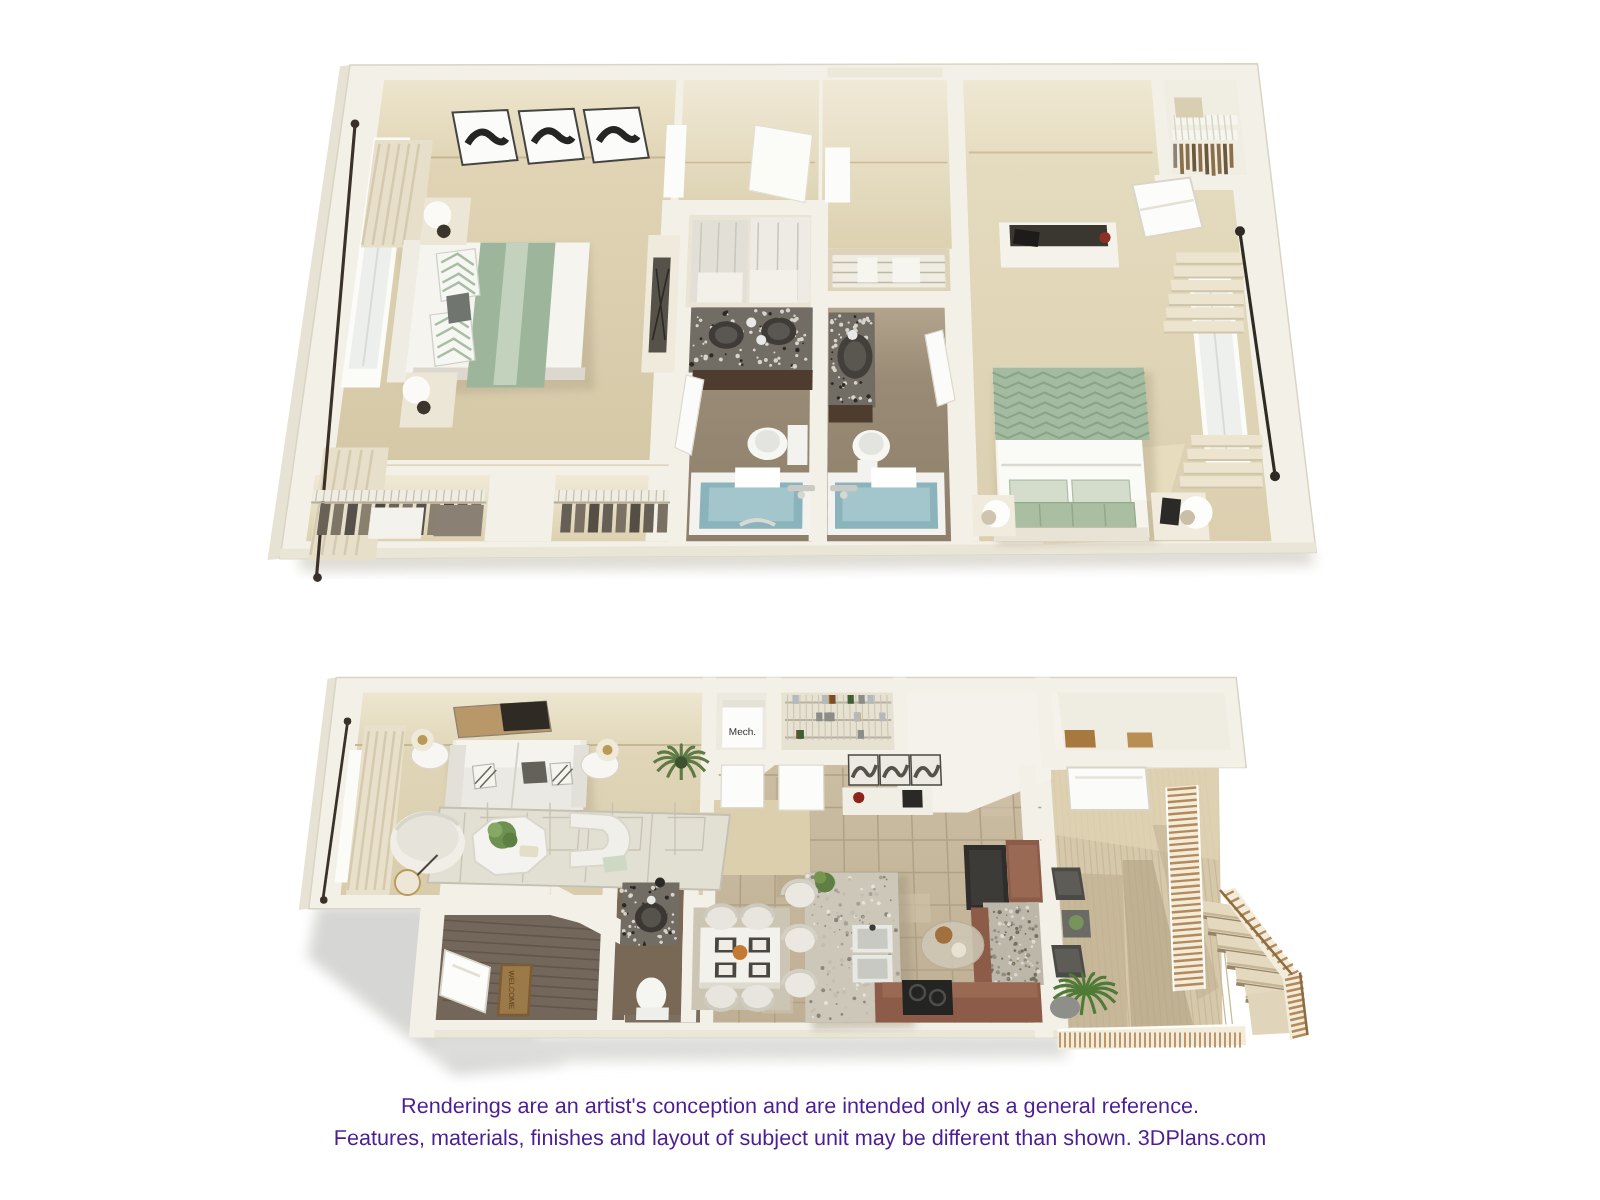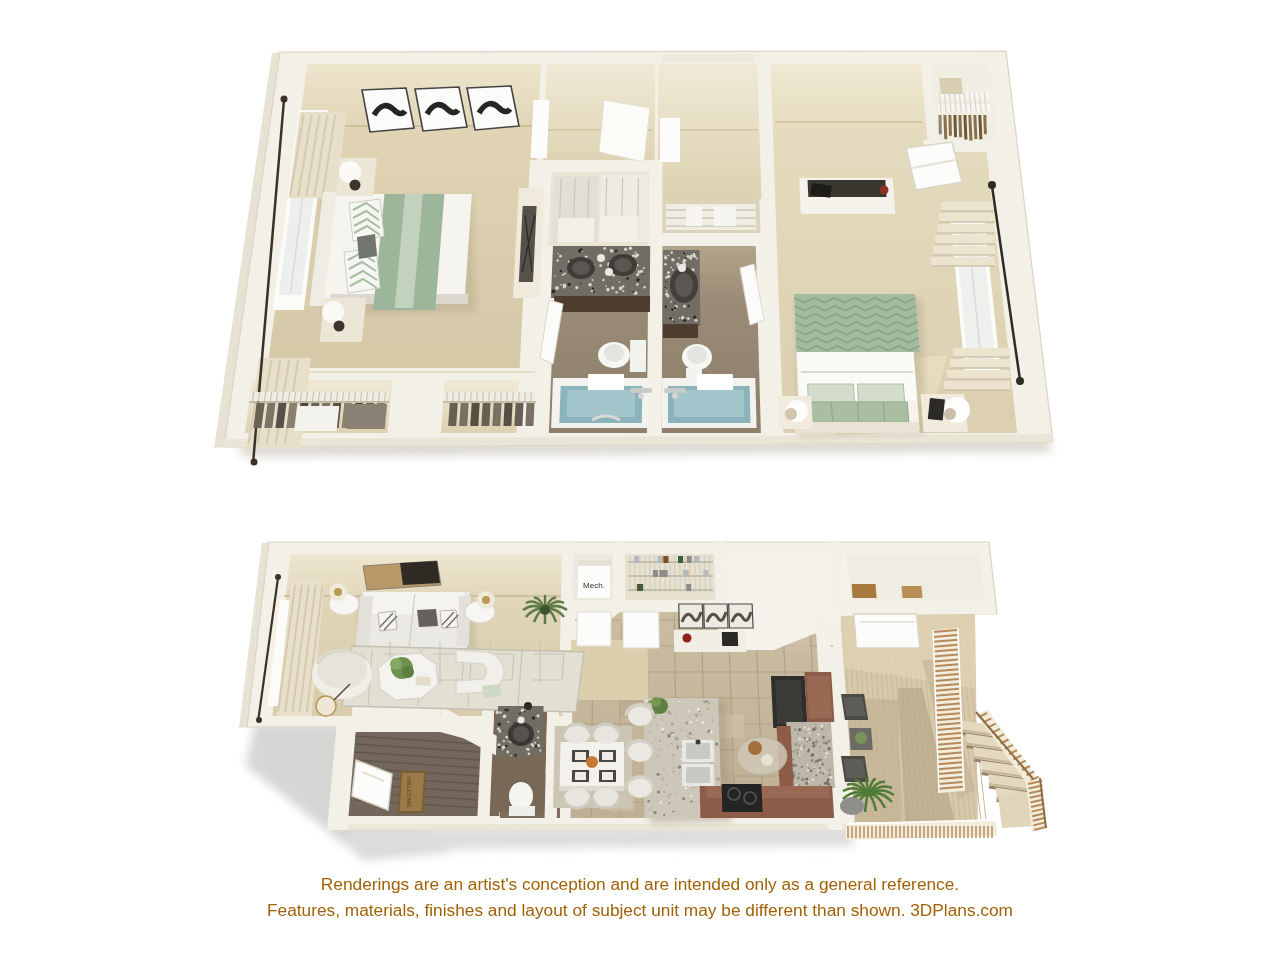--- a/index.html
+++ b/index.html
@@ -1,16 +1,16 @@
 <!DOCTYPE html>
 <html><head><meta charset="utf-8">
 <style>
 html,body{margin:0;padding:0;background:#ffffff;width:1280px;height:960px;overflow:hidden}
 .cap{position:absolute;left:0;top:871px;width:1280px;text-align:center;
-font-family:"Liberation Sans",sans-serif;font-size:17.3px;color:#a16207;line-height:26px}
+font-family:"Liberation Sans",sans-serif;font-size:17.3px;color:#4c1d95;line-height:26px}
 </style></head>
 <body>
 <svg width="1280" height="960" viewBox="0 0 1280 960">
 <rect width="1280" height="960" fill="#ffffff"></rect>
 <defs>
 <linearGradient id="gbed" x1="0" y1="0" x2="0" y2="1">
  <stop offset="0" stop-color="#ede5cd"></stop>
         <stop offset="0.22" stop-color="#e0d4b5"></stop>
  <stop offset="1" stop-color="#d5c8a7"></stop>
       </linearGradient>

